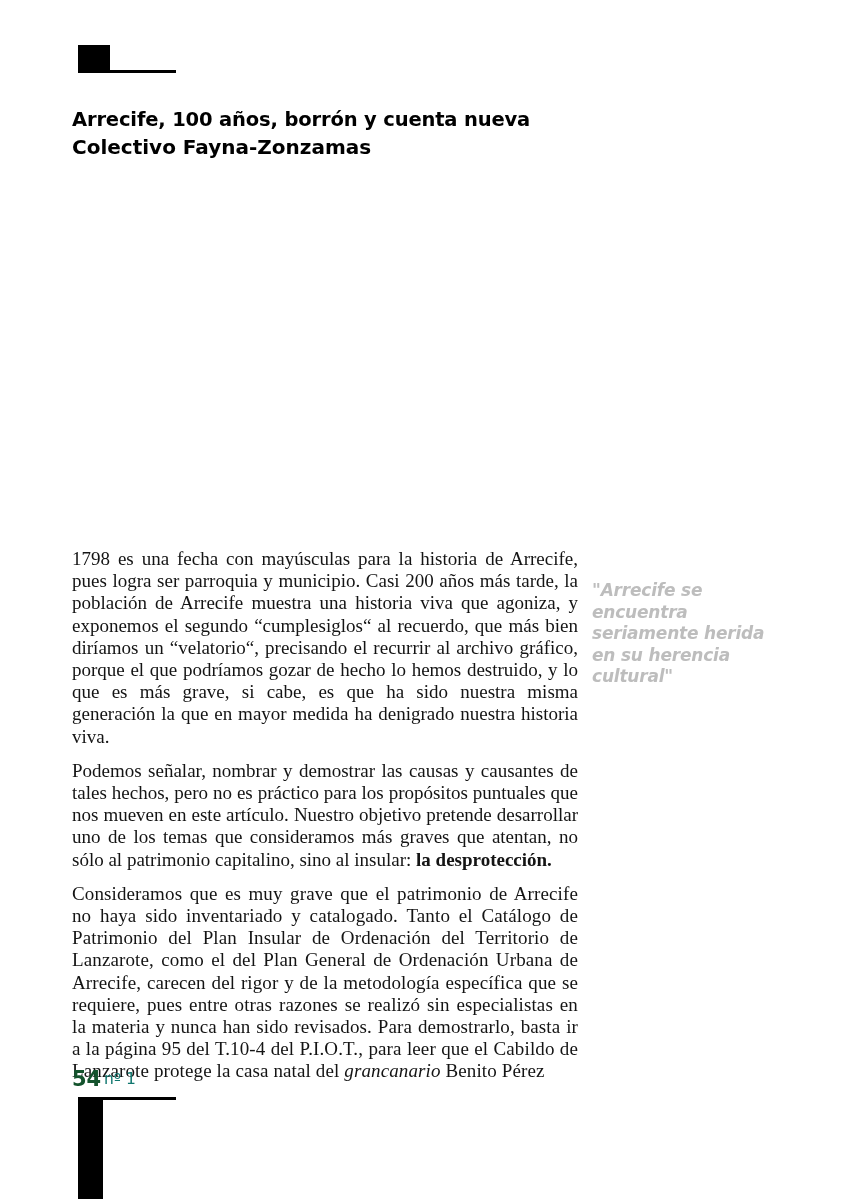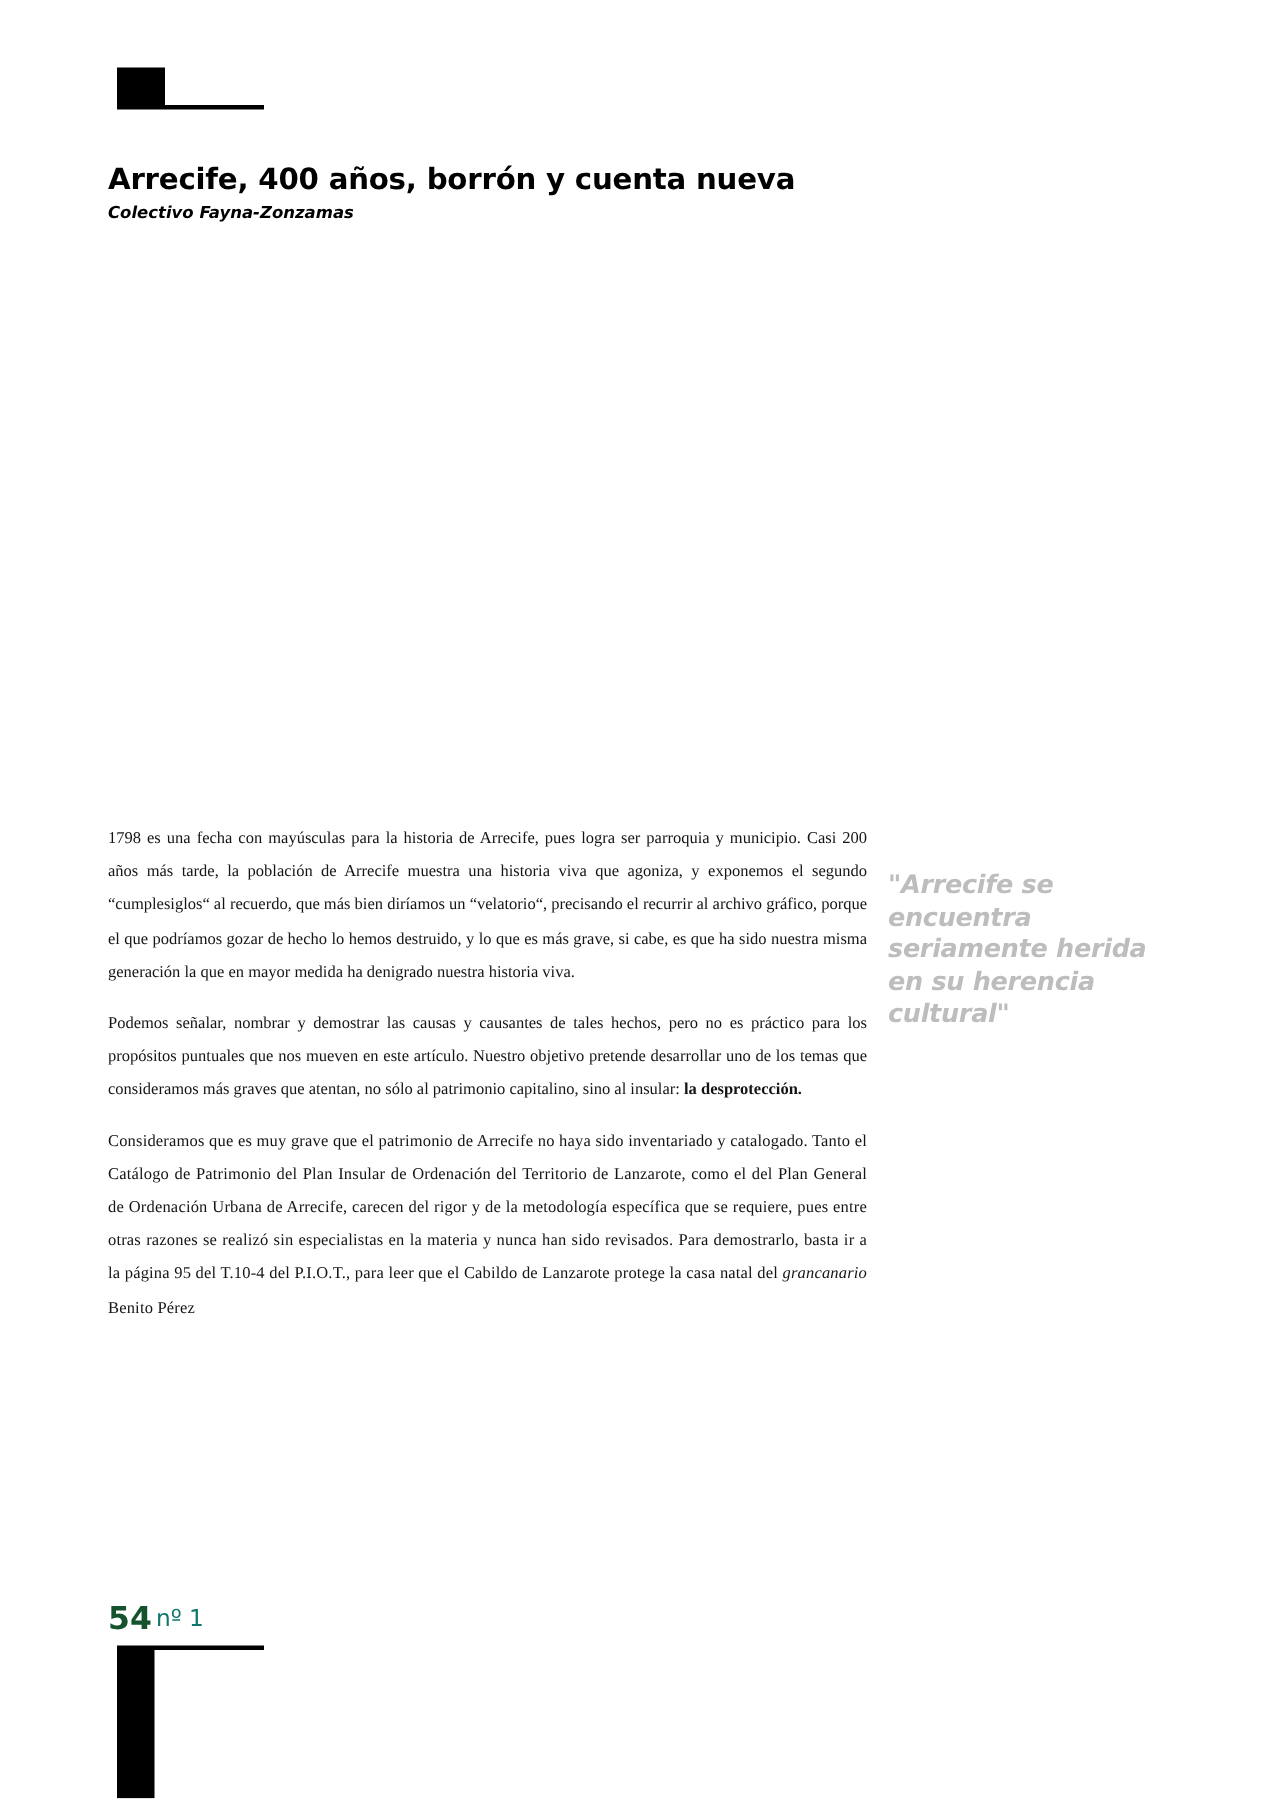--- a/index.html
+++ b/index.html
@@ -54,35 +54,34 @@
     font-size: 19.5px;
     letter-spacing: -0.15px;
     color: #000000;
     line-height: 1.22;
     margin: 0;
     white-space: nowrap;
   }
   .art-author {
     font-family: "DejaVu Sans", "Liberation Sans", sans-serif;
     font-weight: bold;
-    font-style: italic;
-    font-size: 11px;
+    font-size: 20px;
     color: #000000;
     line-height: 1.25;
     margin: 3px 0 0 0;
     white-space: nowrap;
   }
 
   
   .body-col {
     position: absolute;
     left: 72px;
     top: 548px;
     width: 506px;
-    font-size: 11px;
+    font-size: 19px;
     line-height: 22.2px;
     color: #141414;
     text-align: justify;
     text-justify: inter-word;
   }
   .body-col p {
     margin: 0 0 12px 0;
   }
   .body-col p:last-child {
     margin-bottom: 0;
@@ -160,21 +159,21 @@
 <body>
 
 <div class="page">
 
   <div class="header-mark">
     <div class="sq"></div>
     <div class="rule"></div>
   </div>
 
   <div class="title-block">
-    <h1 class="art-title">Arrecife, 400 años, borrón y cuenta nueva</h1>
+    <h1 class="art-title">Arrecife, 100 años, borrón y cuenta nueva</h1>
     <div class="art-author">Colectivo Fayna-Zonzamas</div>
   </div>
 
   <div class="body-col">
     <p><span>1798 es una fecha con mayúsculas para la historia de Arrecife, pues logra ser parroquia y municipio. Casi 200 años más tarde, la población de Arrecife muestra una historia viva que agoniza, y exponemos el segundo “cumplesiglos“ al recuerdo, que más bien diríamos un “velatorio“, precisando el recurrir al archivo gráfico, porque el que podríamos gozar de hecho lo hemos destruido, y lo que es más grave, si cabe, es que ha sido nuestra misma generación la que en mayor medida ha denigrado nuestra historia viva.</span></p>
 
     <p><span>Podemos señalar, nombrar  y demostrar las causas y causantes de tales hechos, pero no es práctico para los propósitos puntuales que nos mueven en este artículo. Nuestro objetivo pretende desarrollar uno de los temas que consideramos más graves que atentan, no sólo al patrimonio capitalino, sino al insular: </span><span class="b">la desprotección.</span></p>
 
     <p class="para-loose"><span>Consideramos que es muy grave que el patrimonio de Arrecife no haya sido inventariado y catalogado. Tanto el Catálogo de Patrimonio del Plan Insular de Ordenación del Territorio de Lanzarote, como el del Plan General de Ordenación Urbana de Arrecife, carecen del rigor y de la metodología específica  que se requiere, pues entre otras razones se realizó sin especialistas en la materia y nunca han sido revisados. Para demostrarlo, basta ir a la página 95 del T.10-4 del P.I.O.T., para leer que el Cabildo de Lanzarote protege la casa natal del </span><span class="i">grancanario</span><span> Benito Pérez</span></p>
   </div>

